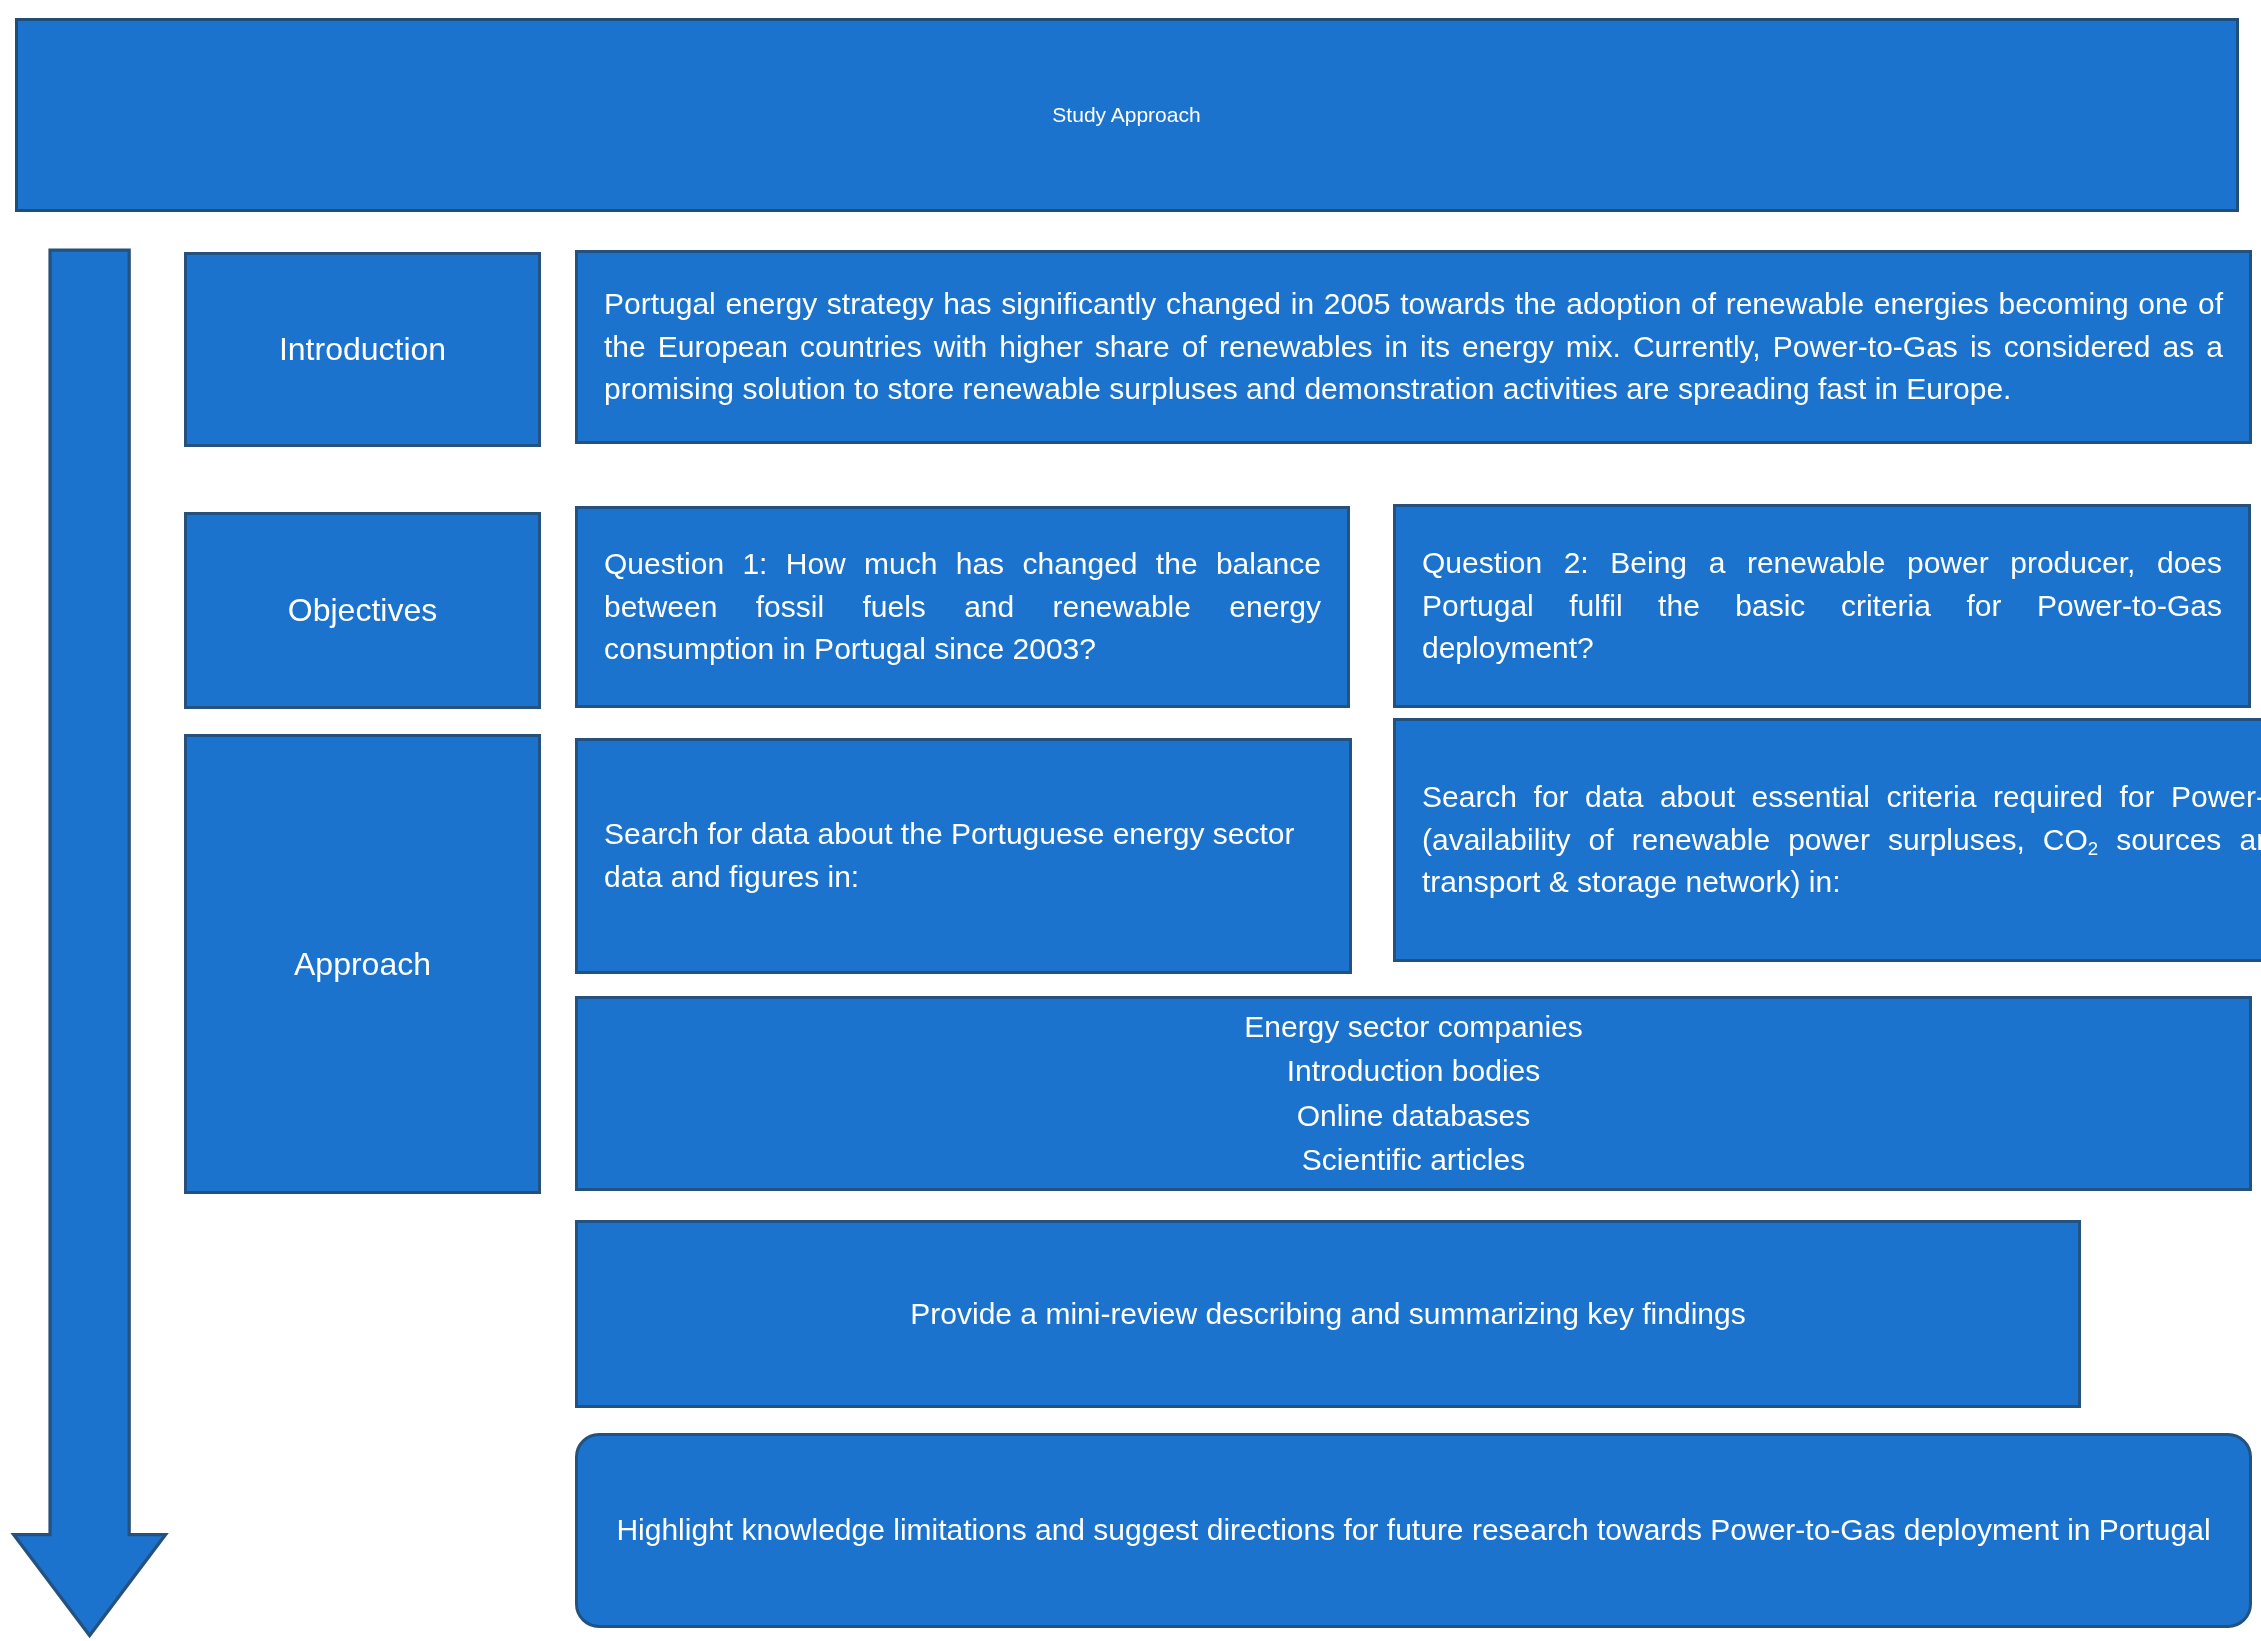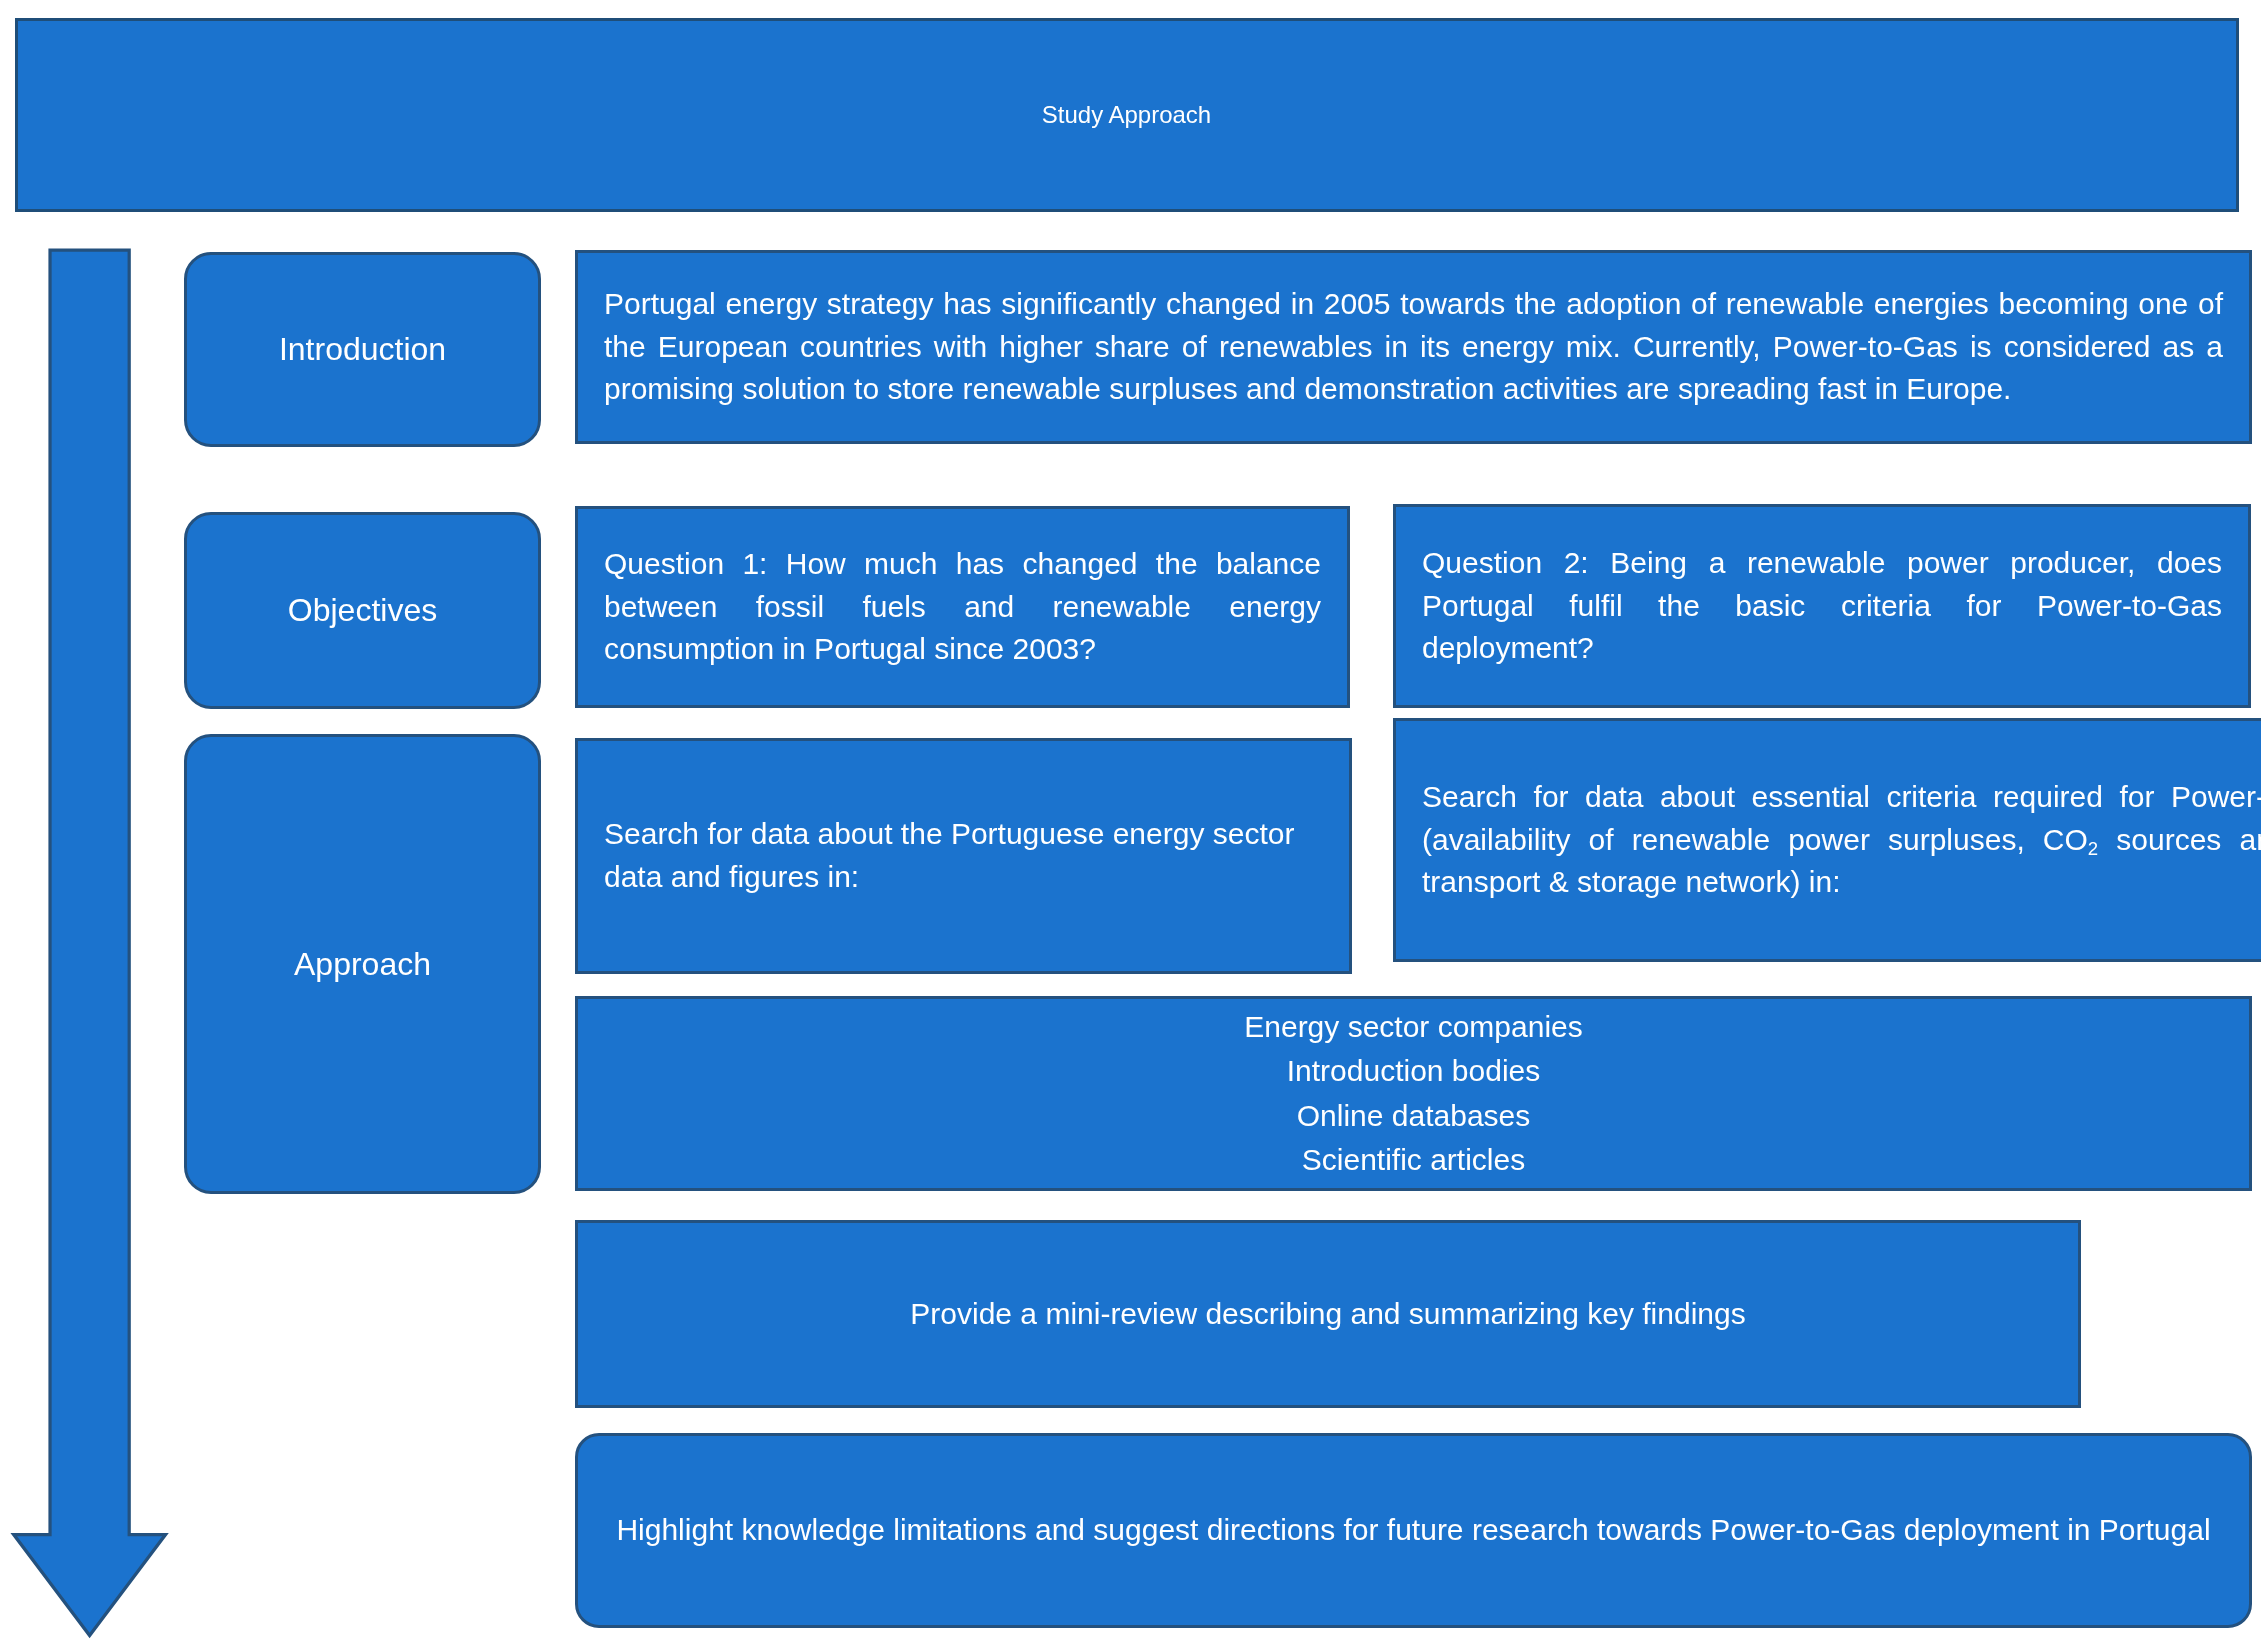--- a/index.html
+++ b/index.html
@@ -20,28 +20,27 @@
     background: #1b73ce;
     border: 3.2px solid #24517e;
     color: #ffffff;
     box-sizing: border-box;
     display: flex;
     align-items: center;
     justify-content: center;
   }
   .title-banner {
     left: 14.5px; top: 18px; width: 2224px; height: 194px;
-    font-size: 24px;
+    font-size: 21px;
     border-color: #1f4e79;
   }
   .label-box {
     left: 184px; width: 357px;
     font-size: 32px;
     text-align: left;
-    border-radius: 27px;
   }
   .label-intro   { top: 252px;  height: 195px; }
   .label-obj     { top: 512px;  height: 197px; }
   .label-appr    { top: 734px;  height: 460px; }
   .label-disc    { top: 1220px; height: 409px; }
 
   .content-box {
     font-size: 30px;
     line-height: 1.42;
     padding: 14.5px 26px;

